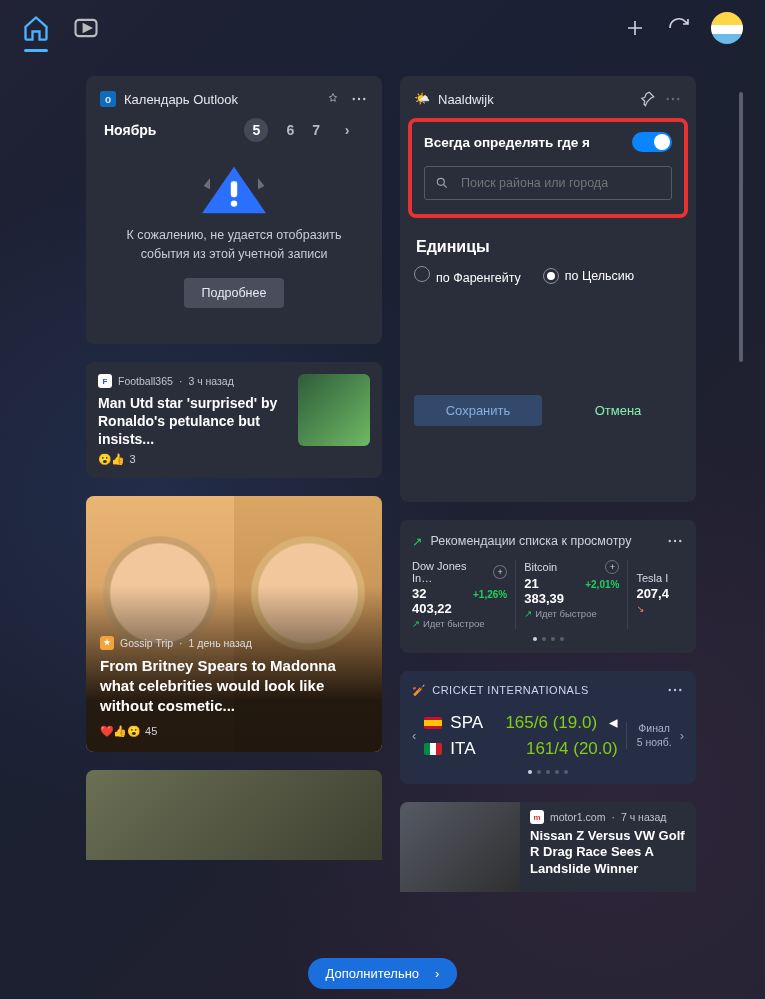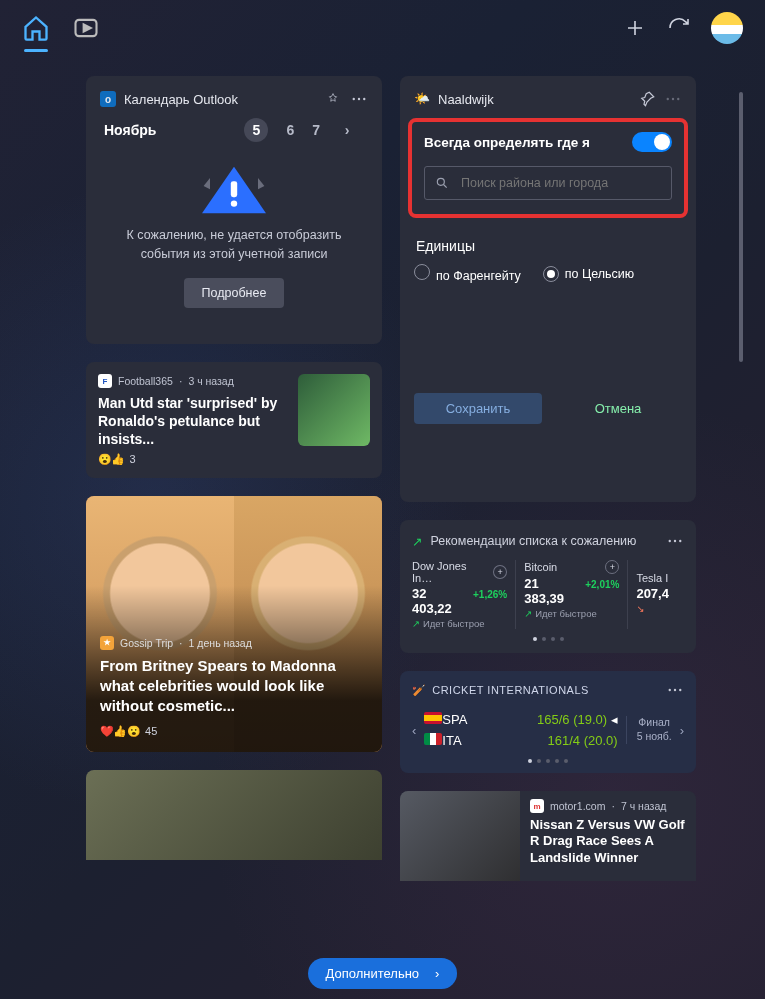--- a/index.html
+++ b/index.html
@@ -45,21 +45,21 @@
   .cal-msg{text-align:center;font-size:12.5px;color:#c9ccd8;line-height:1.5;padding:0 6px;}
   .more-btn{margin:14px auto 4px;display:block;background:#4a4d5c;border:none;color:#e8eaf2;font-size:12.5px;padding:8px 18px;border-radius:4px;}
   
   
   .hl-box{border:4px solid var(--hl);border-radius:8px;padding:10px 12px 14px;margin:8px -6px 4px;}
   .setting-row{display:flex;align-items:center;font-size:13.5px;font-weight:600;margin-bottom:14px;}
   .toggle{width:40px;height:20px;border-radius:11px;background:#0a84ff;position:relative;}
   .toggle::after{content:"";position:absolute;right:2px;top:2px;width:16px;height:16px;border-radius:50%;background:#fff;}
   .searchbox{display:flex;align-items:center;height:34px;border:1px solid #565969;border-radius:3px;padding:0 10px;gap:10px;color:#9ca0b0;}
   .searchbox input{flex:1;background:transparent;border:none;outline:none;color:#fff;font-size:12.5px;}
-  .units-lbl{font-size:14px;font-weight:400;margin:20px 2px 10px;}
+  .units-lbl{font-size:16px;font-weight:700;margin:20px 2px 10px;}
   .radios{display:flex;gap:22px;font-size:12.5px;align-items:center;}
   .radio{width:16px;height:16px;border:1.5px solid #8a8d9c;border-radius:50%;display:inline-flex;align-items:center;justify-content:center;margin-right:6px;}
   .radio.sel::after{content:"";width:8px;height:8px;border-radius:50%;background:#fff;}
   .wbtns{display:flex;gap:12px;margin-top:110px;}
   .wbtns button{flex:1;height:31px;border-radius:4px;font-size:13px;border:none;}
   .btn-save{background:#33496b;color:#86aee0;}
   .btn-cancel{background:transparent;border:1px solid #6a6d7c;color:#86efac;}
   
   
   .news-sm{background:var(--card);border-radius:8px;padding:12px;display:flex;gap:12px;}
@@ -101,21 +101,21 @@
   .dots{display:flex;gap:5px;justify-content:center;margin-top:8px;}
   .dot{width:4px;height:4px;border-radius:50%;background:#5a5d6c;}
   .dot.on{background:#cfd2de;}
   
   
   .ck-card{background:#262e46;border-radius:8px;padding:10px 12px;}
   .ck-head{display:flex;align-items:center;font-size:11px;letter-spacing:.5px;color:#cfd6ea;gap:6px;}
   .ck-body{display:flex;align-items:center;margin-top:10px;gap:8px;}
   .ck-nav{color:#9aa2bc;font-size:13px;}
   .ck-rows{flex:1;}
-  .ck-row{display:flex;align-items:flex-start;font-size:13px;padding:3px 0;}
+  .ck-row{display:flex;align-items:center;gap:8px;font-size:17px;padding:3px 0;}
   .flag{width:18px;height:12px;border-radius:2px;}
   .flag-es{background:linear-gradient(#c8102e 0 25%,#ffc400 25% 75%,#c8102e 75%);}
   .flag-it{background:linear-gradient(90deg,#008c45 0 33%,#fff 33% 66%,#cd212a 66%);}
   .ck-score{margin-left:auto;color:#84cc16;}
   .ck-side{font-size:10.5px;color:#aab1c8;text-align:center;line-height:1.3;border-left:1px solid #3c4560;padding-left:10px;}
   
   .scrollbar{position:absolute;right:22px;top:92px;width:4px;height:270px;background:#5b5e6e;border-radius:2px;}
   
   .bottom-pill{position:absolute;bottom:10px;left:50%;transform:translateX(-50%);background:#1a6fdc;color:#fff;font-size:13px;padding:8px 18px;border-radius:18px;display:flex;align-items:center;gap:16px;}
   
@@ -263,21 +263,21 @@
       </div>
       <div class="wbtns">
         <button class="btn-save">Сохранить</button>
         <button class="btn-cancel">Отмена</button>
       </div>
     </div>
 
     <div class="card" style="padding:12px;">
       <div class="wl-head">
         <span style="color:#1dd05d;">↗</span>
-        <span>Рекомендации списка к сожалению</span>
+        <span>Рекомендации списка к просмотру</span>
         <span class="spacer"></span>
         <span class="hicon">
             <svg viewBox="0 0 24 24" fill="currentColor">
               <circle cx="5" cy="12" r="1.6"></circle>
               <circle cx="12" cy="12" r="1.6"></circle>
               <circle cx="19" cy="12" r="1.6"></circle>
             </svg>
           </span>
       </div>
       <div class="wl-items">

